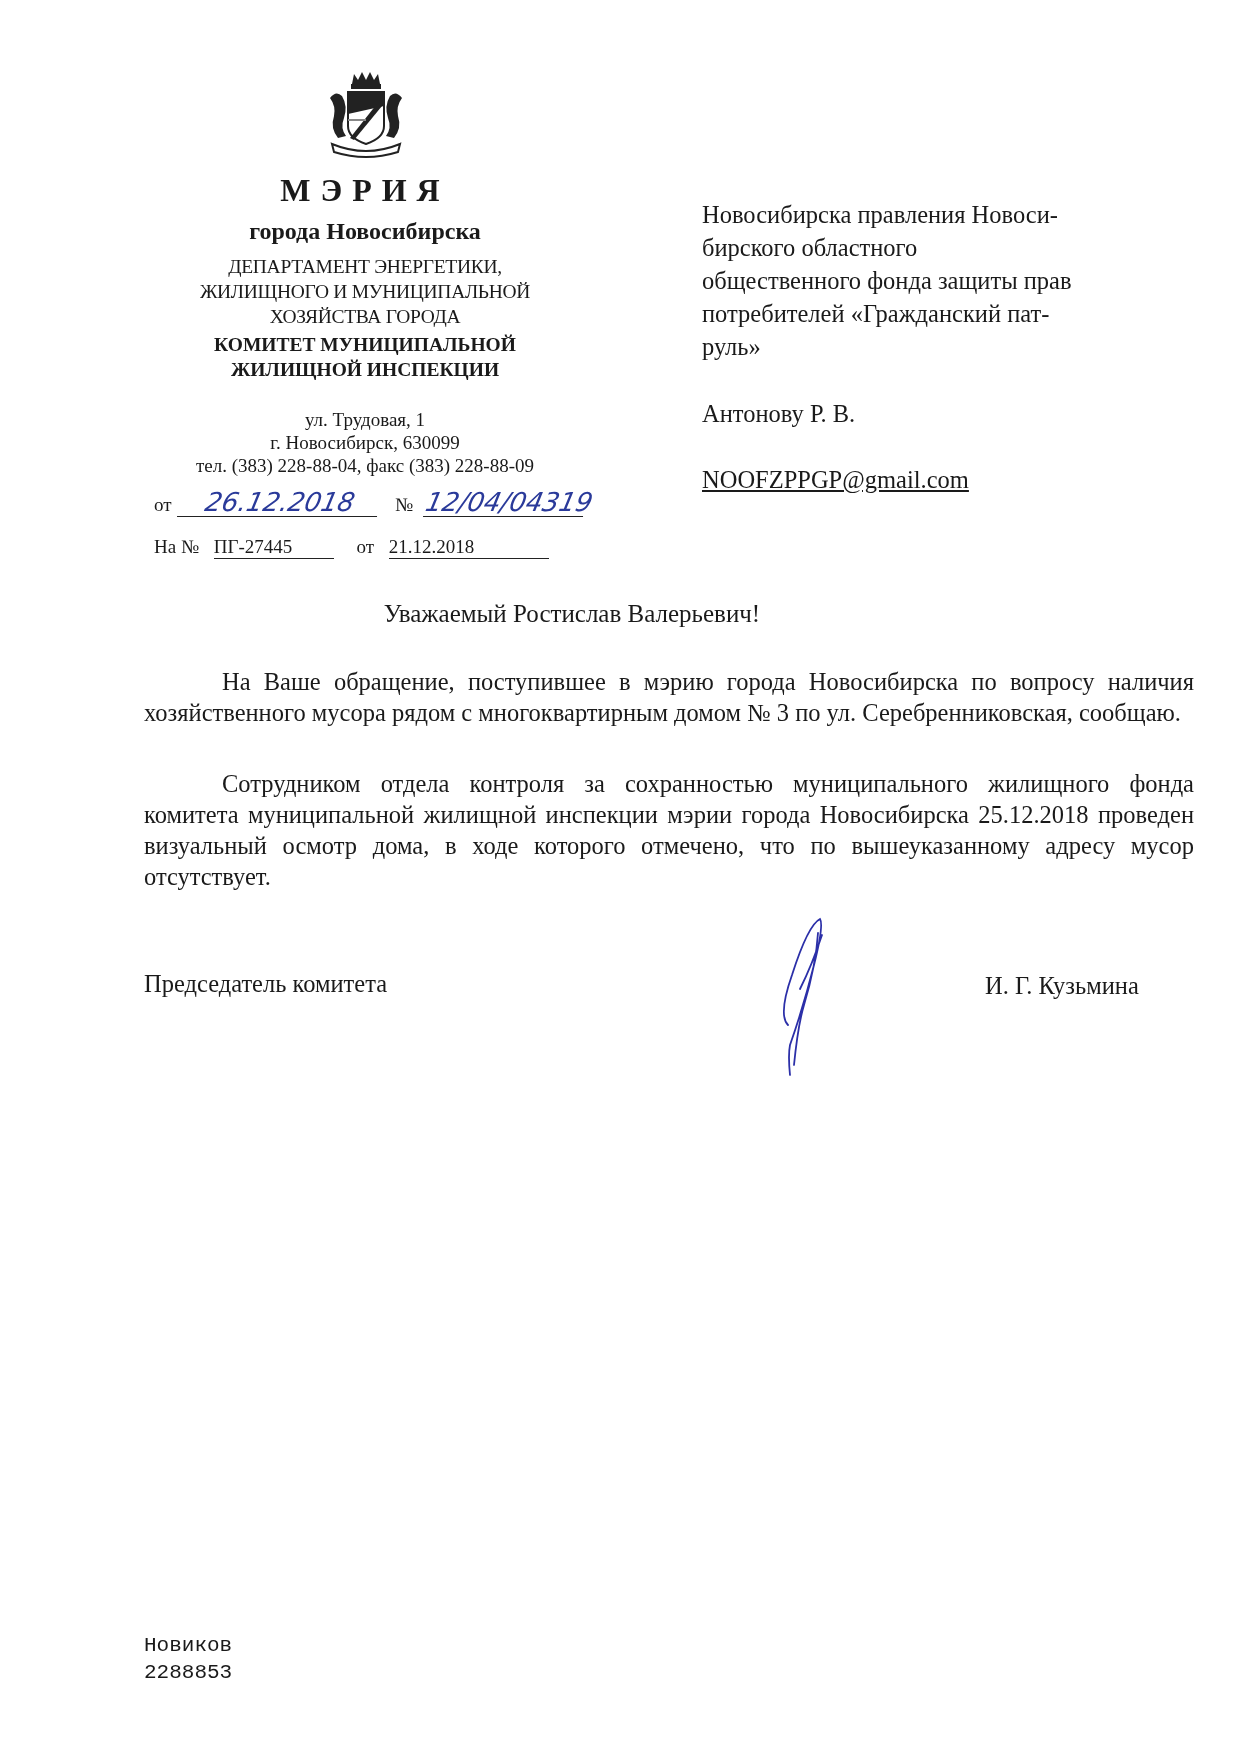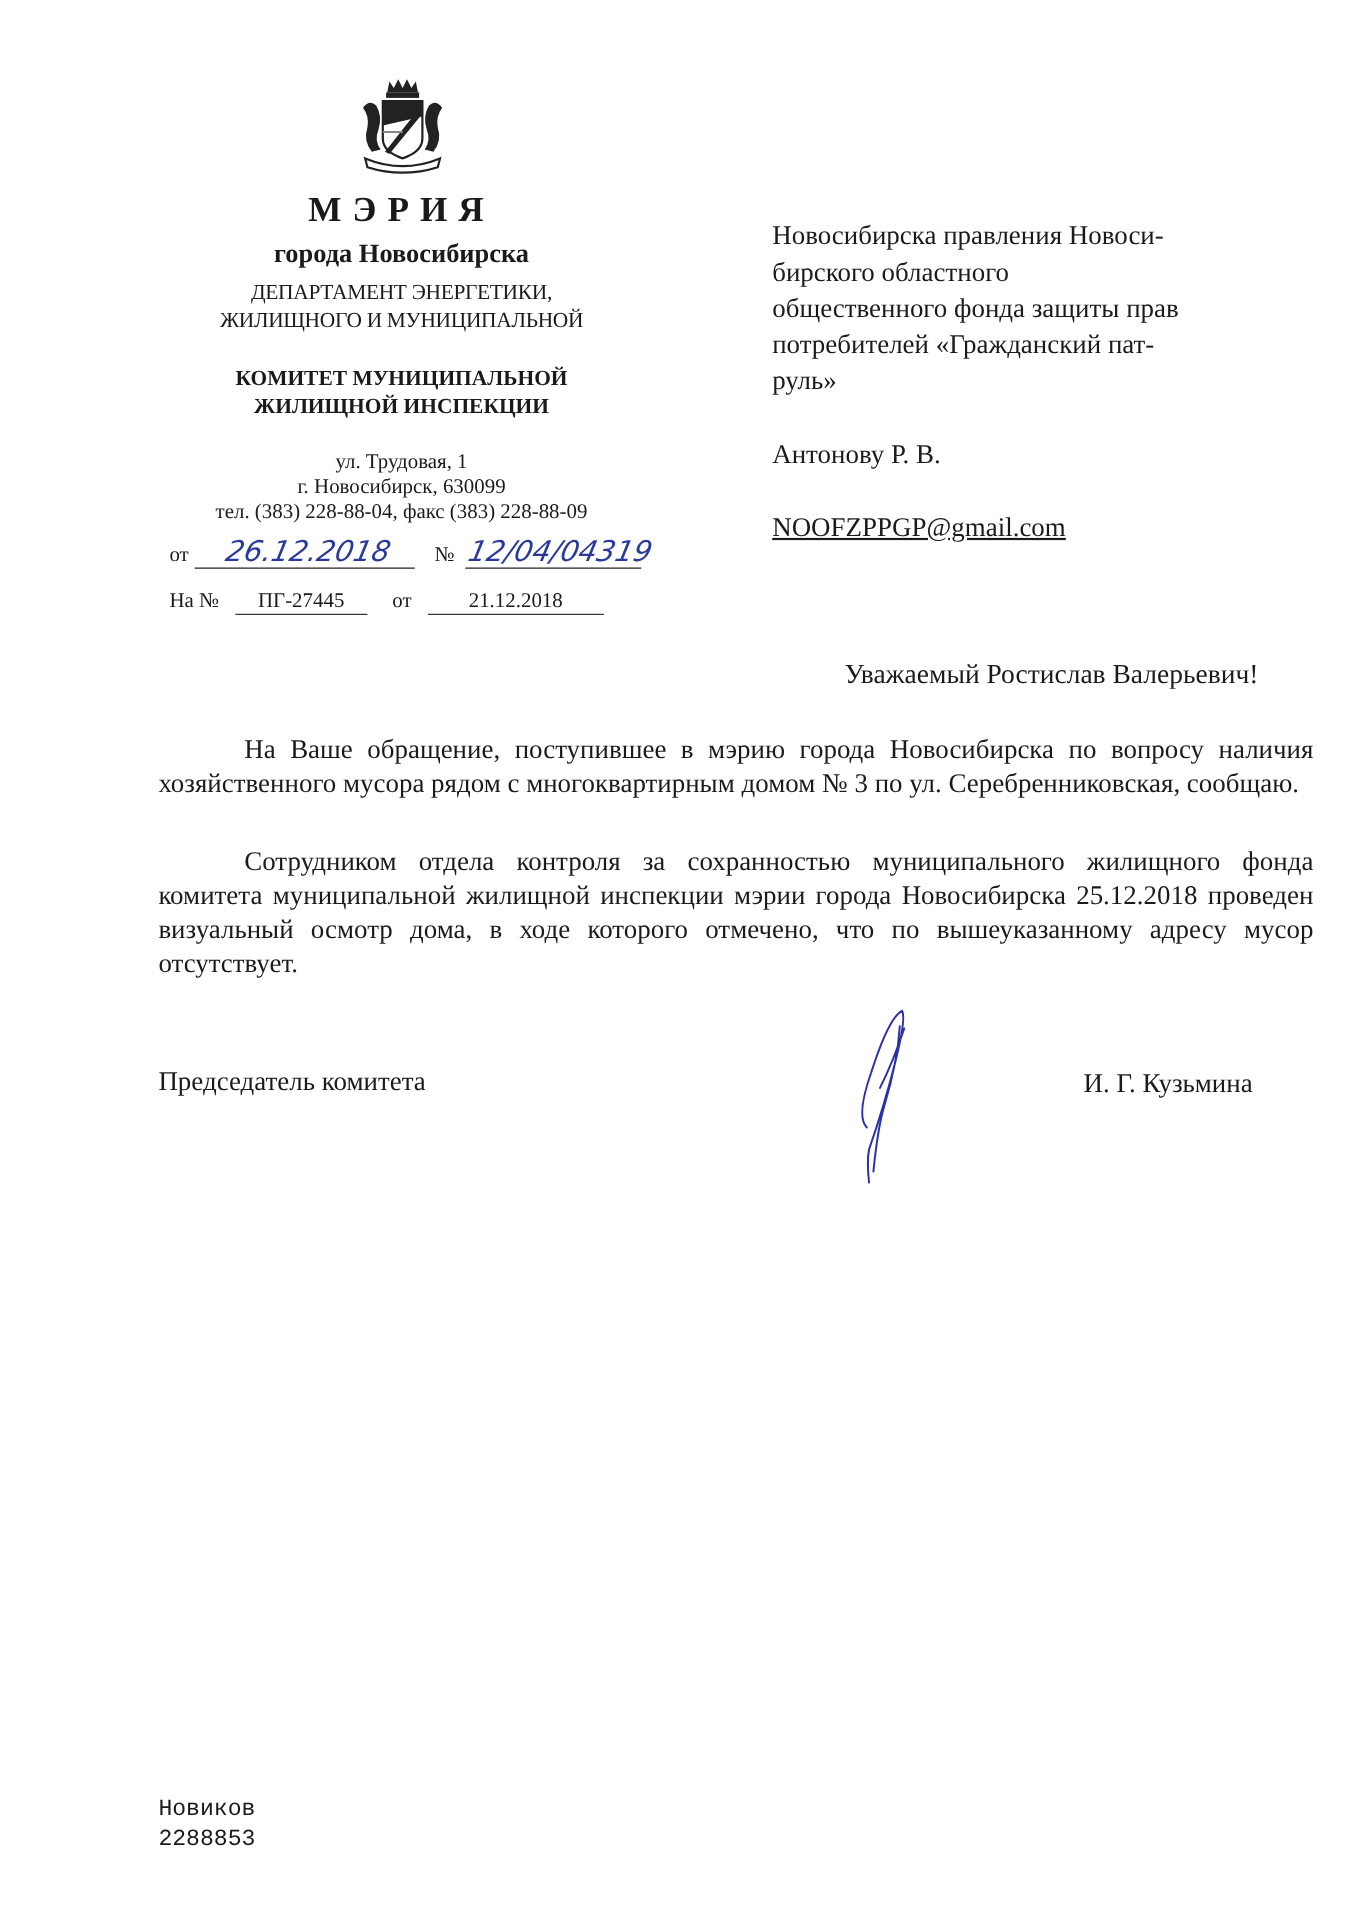--- a/index.html
+++ b/index.html
@@ -20,30 +20,30 @@
 
     .ref-row { left: 154px; font-size: 19px; }
     .ref-row1 { top: 488px; }
     .ref-row2 { top: 536px; }
     .hw {
       display: inline-block; font-family: "DejaVu Sans", sans-serif; font-style: italic;
       color: #2a3a9a; font-size: 26px; border-bottom: 1.5px solid #222; text-align: center;
       line-height: 28px; transform: skewX(-12deg);
     }
     .fill {
-      display: inline-block; border-bottom: 1.5px solid #222; text-align: center; line-height: 22px;
+      display: inline-block; border-bottom: 1.5px solid #222; line-height: 22px;
     }
 
     
     .recipient { left: 702px; top: 198px; width: 460px; font-size: 24.5px; line-height: 33px; }
     .recipient-name { left: 702px; top: 400px; font-size: 24.5px; }
     .recipient-email { left: 702px; top: 466px; font-size: 24.5px; text-decoration: underline; }
 
     
-    .salutation { left: 0; width: 1144px; top: 600px; text-align: right; font-size: 25px; }
+    .salutation { left: 0; width: 1144px; top: 600px; text-align: center; font-size: 25px; }
     .para { left: 144px; width: 1050px; font-size: 24.5px; line-height: 31px; text-align: justify; text-indent: 78px; }
     .para1 { top: 666px; }
     .para2 { top: 768px; }
 
     
     .sig-title { left: 144px; top: 970px; font-size: 24.5px; }
     .sig-name { left: 985px; top: 972px; font-size: 24.5px; text-align: center; }
     .signature { left: 760px; top: 905px; width: 100px; height: 180px; }
 
     
@@ -69,20 +69,21 @@
     <path d="M14 78 Q48 92 82 78 L80 86 Q48 96 16 86 Z" fill="#fff" stroke="#222" stroke-width="2"></path>
   </svg>
 </div>
 
 <div class="abs left-col mayor-title">МЭРИЯ</div>
 <div class="abs left-col city-title">города Новосибирска</div>
 
 <div class="abs left-col dept">
   <div>ДЕПАРТАМЕНТ ЭНЕРГЕТИКИ,</div>
   <div>ЖИЛИЩНОГО И МУНИЦИПАЛЬНОЙ</div>
+  <div>ХОЗЯЙСТВА ГОРОДА</div>
 </div>
 
 <div class="abs left-col committee">
   <div>КОМИТЕТ МУНИЦИПАЛЬНОЙ</div>
   <div>ЖИЛИЩНОЙ ИНСПЕКЦИИ</div>
 </div>
 
 <div class="abs left-col addr">
   <div>ул. Трудовая, 1</div>
   <div>г. Новосибирск, 630099</div>

